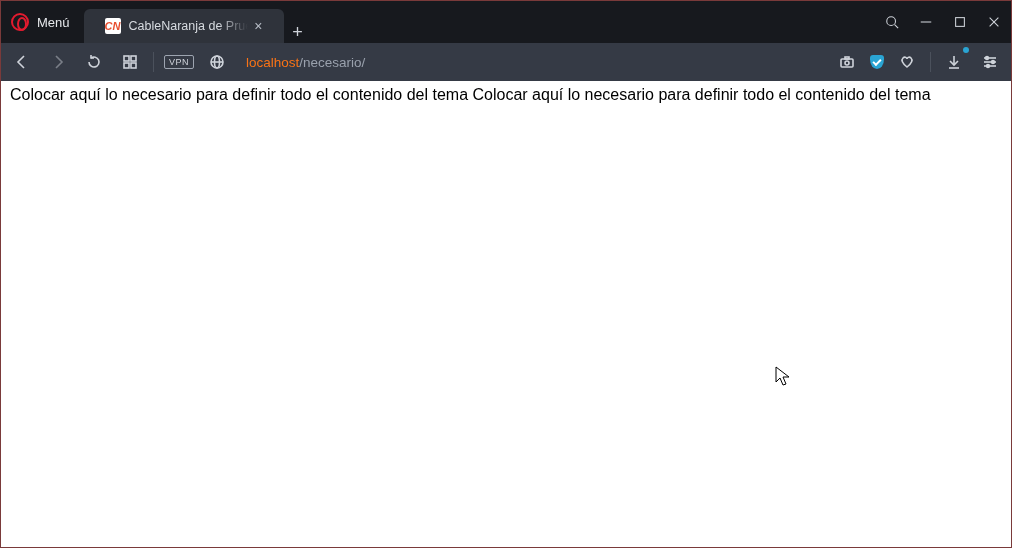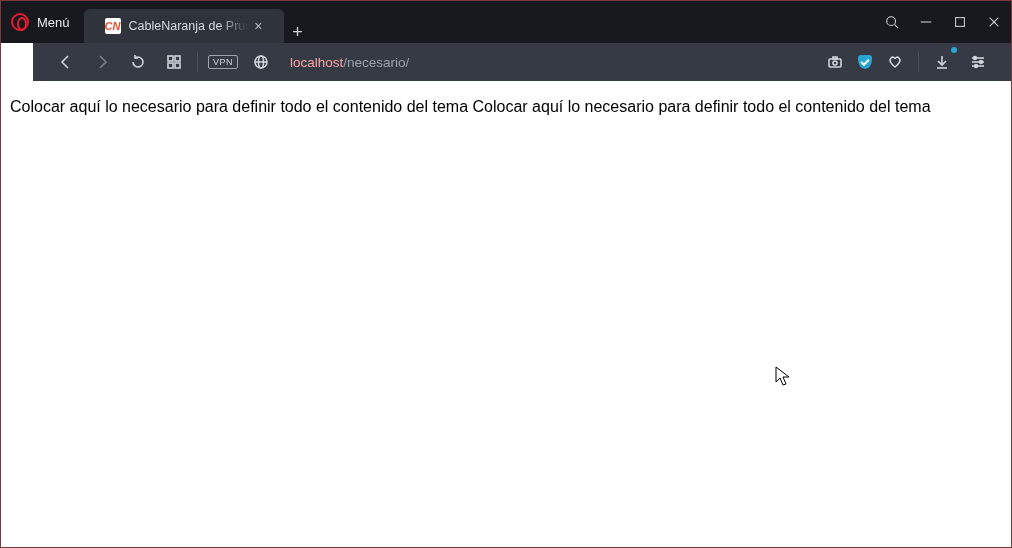--- a/index.html
+++ b/index.html
@@ -13,36 +13,36 @@
   .tab { height:34px; margin-top:8px; background:#2f333b; border-top-left-radius:6px; border-top-right-radius:6px; display:flex; align-items:center; padding:0 21px; font-size:12.5px; color:#d7dbe0; min-width:190px; max-width:200px; position:relative; }
   .tab .favico { width:16px;height:16px;border-radius:2px;background:#fff;color:#e84e2f;font-weight:700;font-size:11px;display:flex;align-items:center;justify-content:center;margin-right:8px;font-style:italic; }
   .tab .lbl { flex:1; white-space:nowrap; overflow:hidden; -webkit-mask-image:linear-gradient(90deg,#000 75%,transparent); }
   .tab .x { margin-left:6px; font-size:14px; color:#b7bdc6; }
   .newtab { width:28px; display:flex; align-items:center; justify-content:center; color:#cfd3da; font-size:18px; margin-top:8px; }
   .titlespacer { flex:1; }
   .winbtns { display:flex; align-items:center; }
   .winbtn { width:34px; height:42px; display:flex; align-items:center; justify-content:center; color:#cfd3da; }
   .winbtn svg { width:14px; height:14px; stroke:#cfd3da; stroke-width:1.2; fill:none; }
 
-  .toolbar { height:38px; background:#353a45; display:flex; align-items:center; color:#cfd3da; padding:0 20px; gap:10px;margin-left:32px; }
+  .toolbar { height:38px; background:#353a45; display:flex; align-items:center; color:#cfd3da; padding:0 8px; gap:10px; }
   .tbtn { width:26px; height:26px; display:flex; align-items:center; justify-content:center; color:#cfd3da; }
   .tbtn.dim { opacity:.45; }
   .tbtn svg { width:16px; height:16px; stroke:#cfd3da; stroke-width:1.6; fill:none; }
   .sep { width:1px; height:20px; background:#4b515c; }
   .vpn { font-size:9px; letter-spacing:.5px; border:1px solid #9da4b0; border-radius:2px; padding:1px 4px; color:#cfd3da; }
   .addr { flex:1; font-size:13.5px; color:#e6e8eb; margin-left:6px; display:flex; align-items:center; }
-  .addr .host { color:#fca5a5; }
+  .addr .host { color:#f97316; }
   .addr .path { color:#9aa1ad; }
   .right { display:flex; align-items:center; gap:10px; margin-left:8px; }
   .shield { width:14px;height:14px;background:#2aa4d3;border-radius:3px 3px 50% 50%/3px 3px 70% 70%;position:relative; }
   .shield:after{content:"";position:absolute;left:3px;top:4px;width:6px;height:3px;border-left:2px solid #fff;border-bottom:2px solid #fff;transform:rotate(-45deg);}
   .dl { position:relative; }
   .dl .dot{position:absolute;top:-2px;right:-2px;width:6px;height:6px;border-radius:50%;background:#2aa4d3;}
 
-  .page { flex:1; background:#fff; font-family:"Times New Roman",serif; font-size:16px; color:#000; padding:16px 9px; line-height:1.2; }
+  .page { flex:1; background:#fff; font-family:"Times New Roman",serif; font-size:16px; color:#000; padding:4px 9px; line-height:1.2; }
 
   .cursor { position:absolute; left:775px; top:366px; pointer-events:none; }
   .cursor svg { width:15px; height:21px; }
 </style>
 </head>
 <body>
 
 <div class="window">
   <div class="titlebar">
     <div class="opera-logo"></div>

